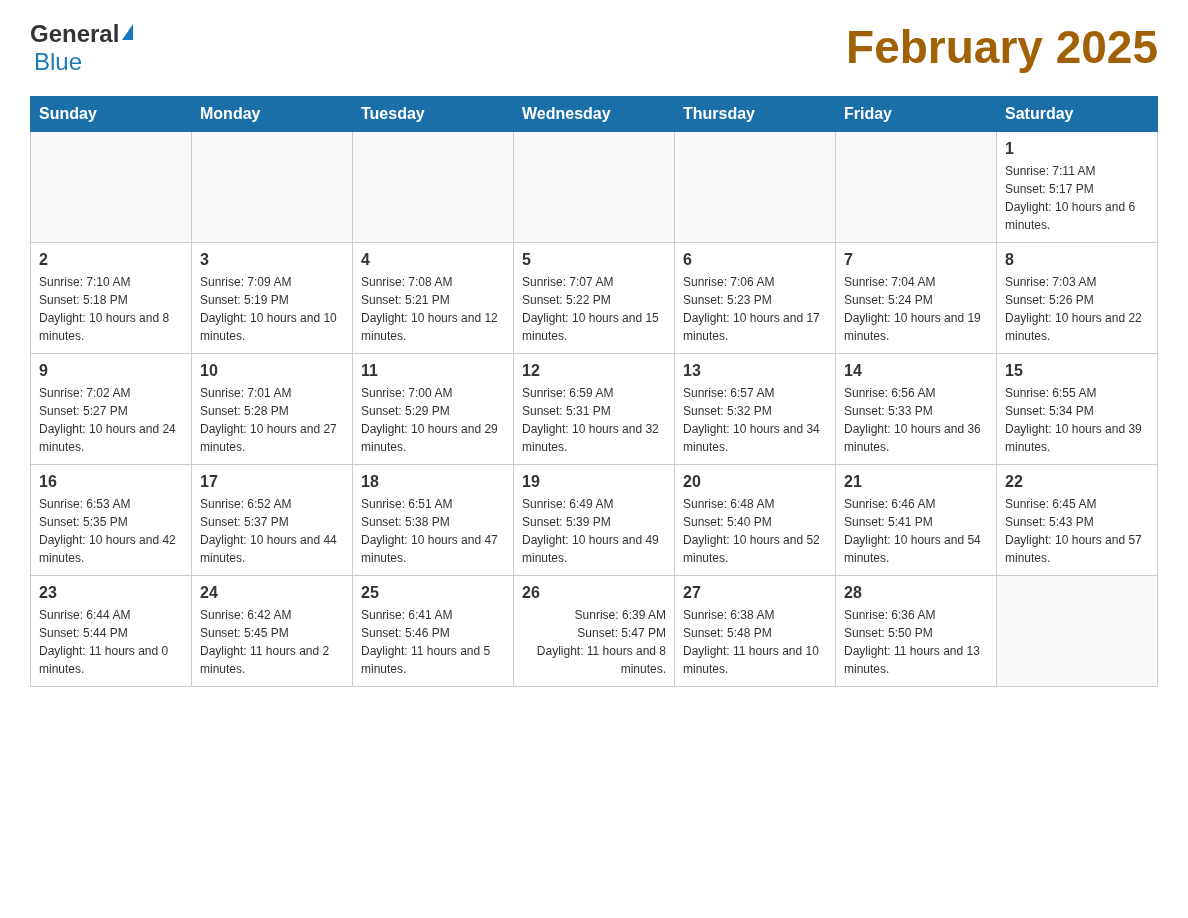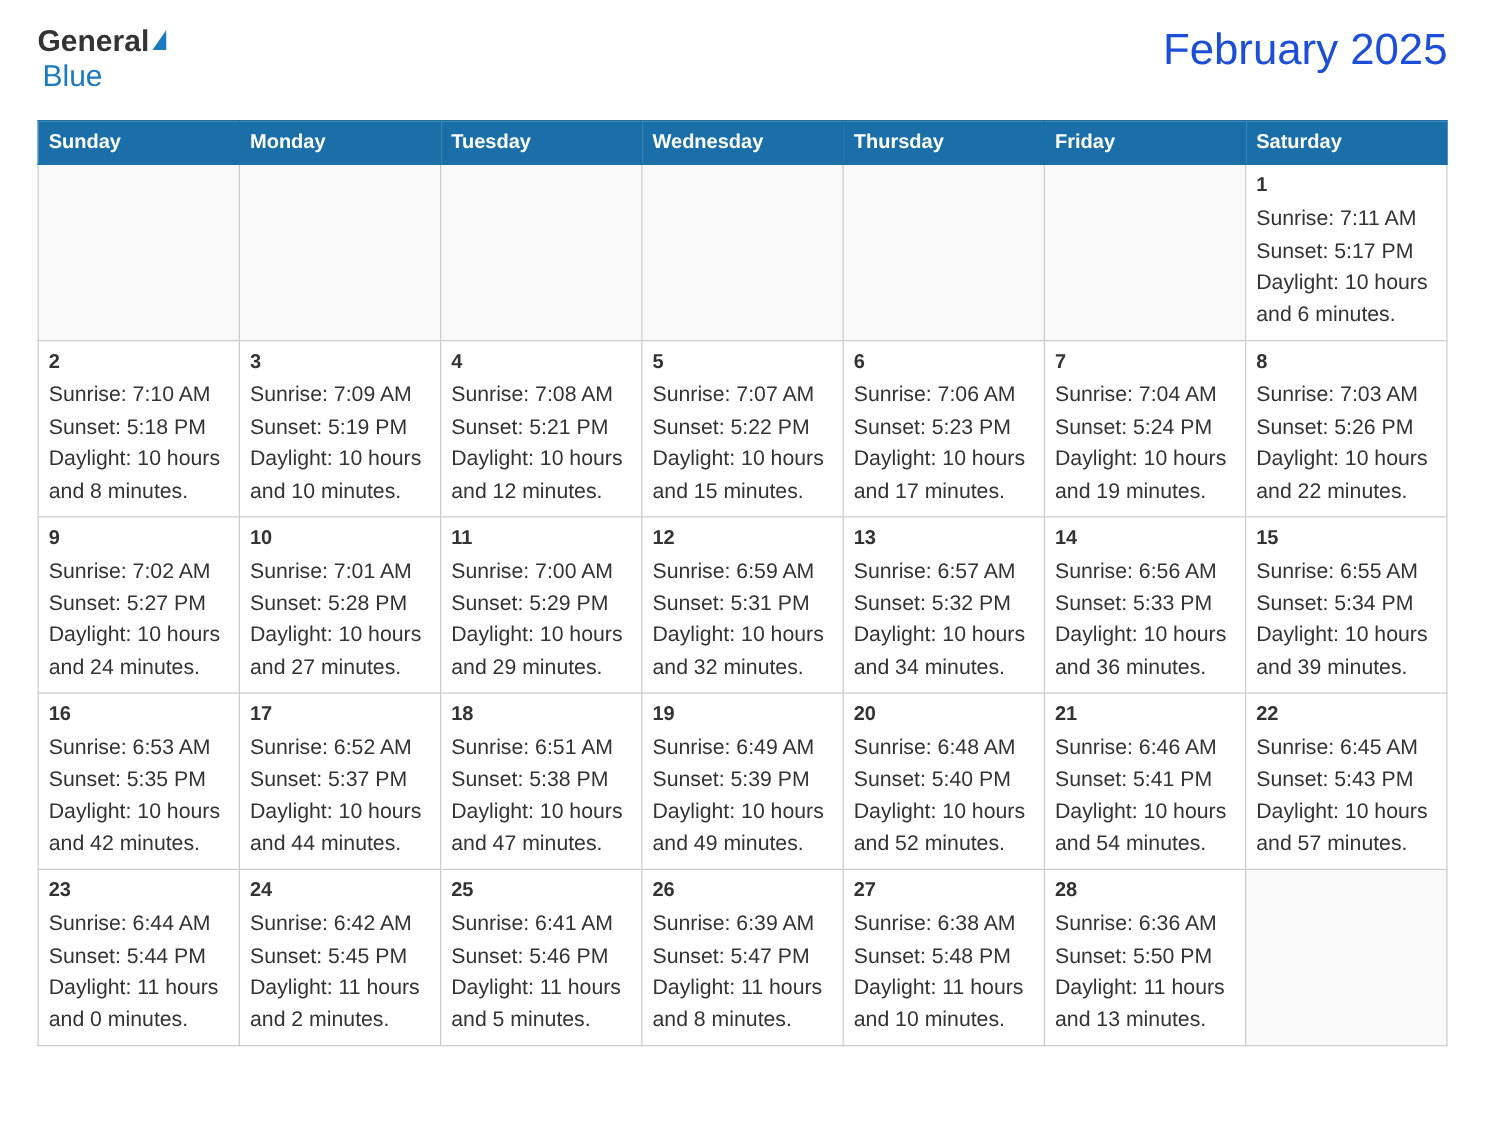--- a/index.html
+++ b/index.html
@@ -17,23 +17,23 @@
     }
     .logo {
       display: flex;
       flex-direction: column;
       align-items: flex-start;
     }
     .title-block {
       text-align: right;
     }
     .calendar-title {
-      font-size: 35px;
-      font-weight: normal;
-      color: #1d4ed8;
+      font-size: 46px;
+      font-weight: bold;
+      color: #a16207;
     }
     .calendar-subtitle {
       font-size: 20px;
       color: #444;
       margin-top: 4px;
     }
     table {
       width: 100%;
       border-collapse: collapse;
     }
@@ -58,21 +58,21 @@
     tbody tr td.empty {
       background: #f9f9f9;
     }
     .day-number {
       font-size: 16px;
       font-weight: bold;
       margin-bottom: 4px;
       display: block;
     }
     .day-info {
-      font-size: 17px;
+      font-size: 12px;
       line-height: 1.5;
       color: #333;
     }
     tbody tr:last-child td {
       border-bottom: 1px solid #ccc;
       margin-top: 28px;
     }
     .logo-top-line {
       display: flex;
       align-items: center;
@@ -272,21 +272,21 @@
 Daylight: 11 hours and 2 minutes.</div>
         </td>
         <td>
           <span class="day-number">25</span>
           <div class="day-info" style="white-space: pre-line;">Sunrise: 6:41 AM
 Sunset: 5:46 PM
 Daylight: 11 hours and 5 minutes.</div>
         </td>
         <td>
           <span class="day-number">26</span>
-          <div class="day-info" style="white-space: pre-line;">Sunrise: 6:39 AM
+          <div class="day-info" style="white-space: pre-line; text-align: right;">Sunrise: 6:39 AM
 Sunset: 5:47 PM
 Daylight: 11 hours and 8 minutes.</div>
         </td>
         <td>
           <span class="day-number">27</span>
           <div class="day-info" style="white-space: pre-line;">Sunrise: 6:38 AM
 Sunset: 5:48 PM
 Daylight: 11 hours and 10 minutes.</div>
         </td>
         <td>

